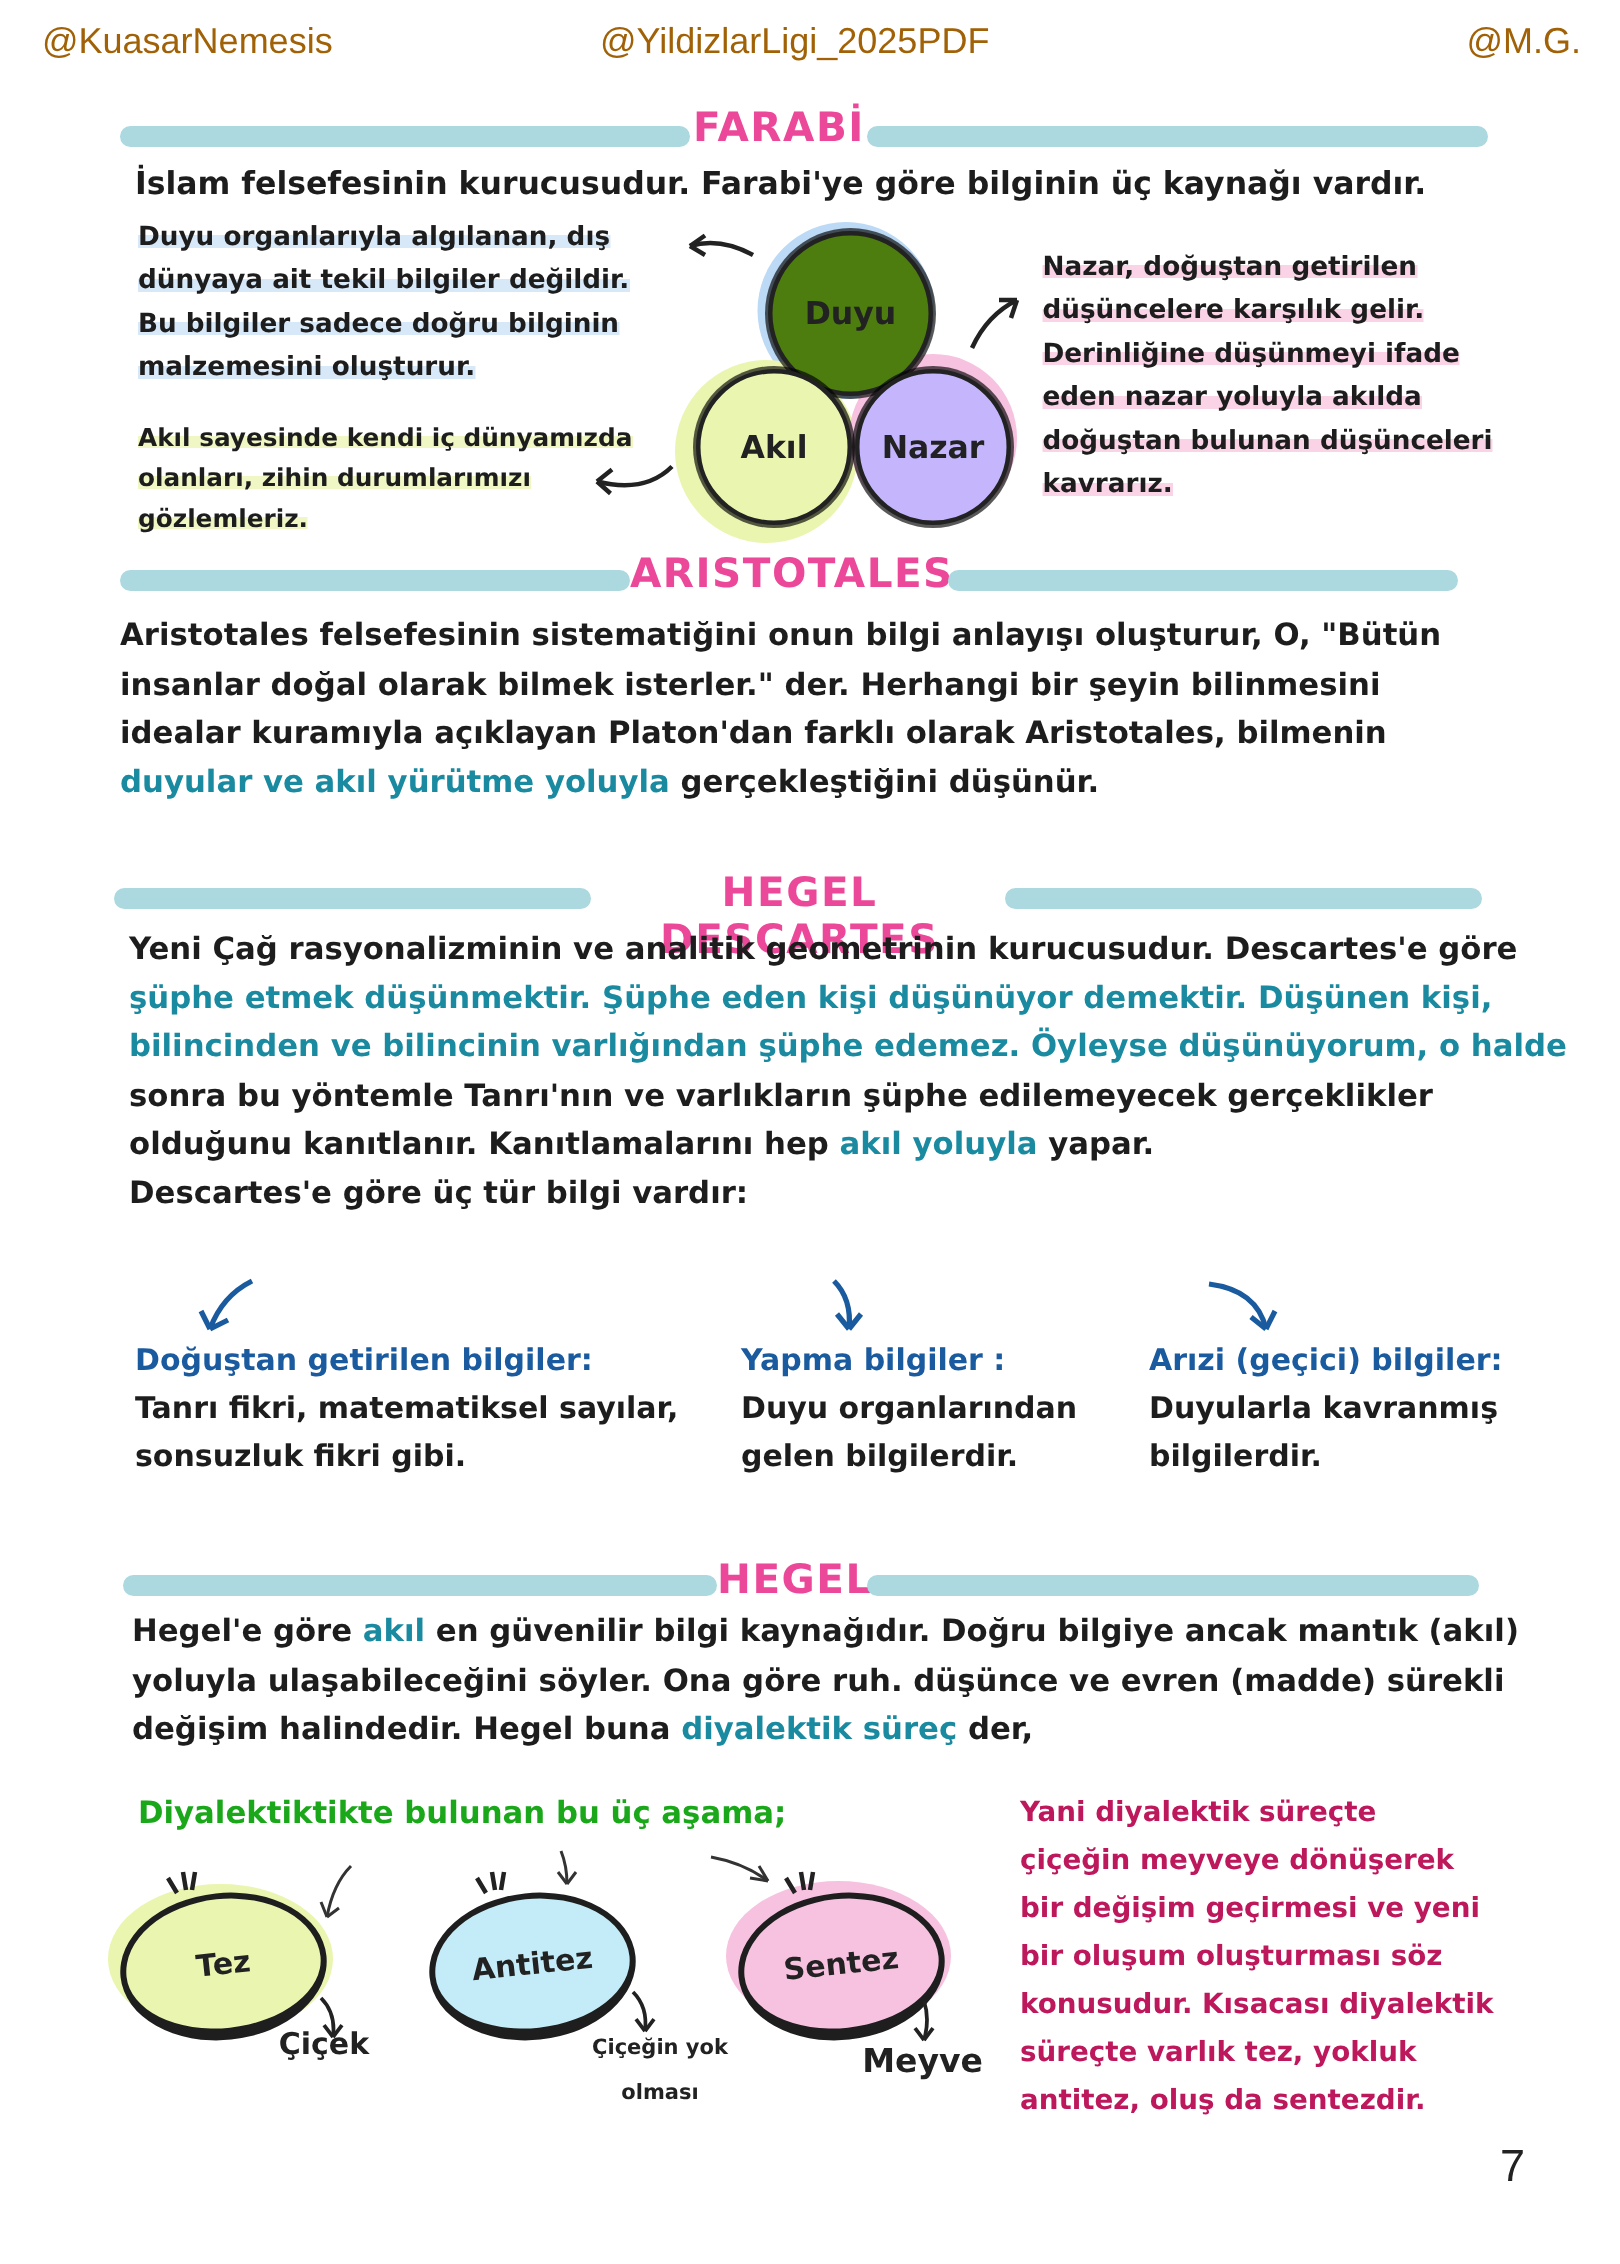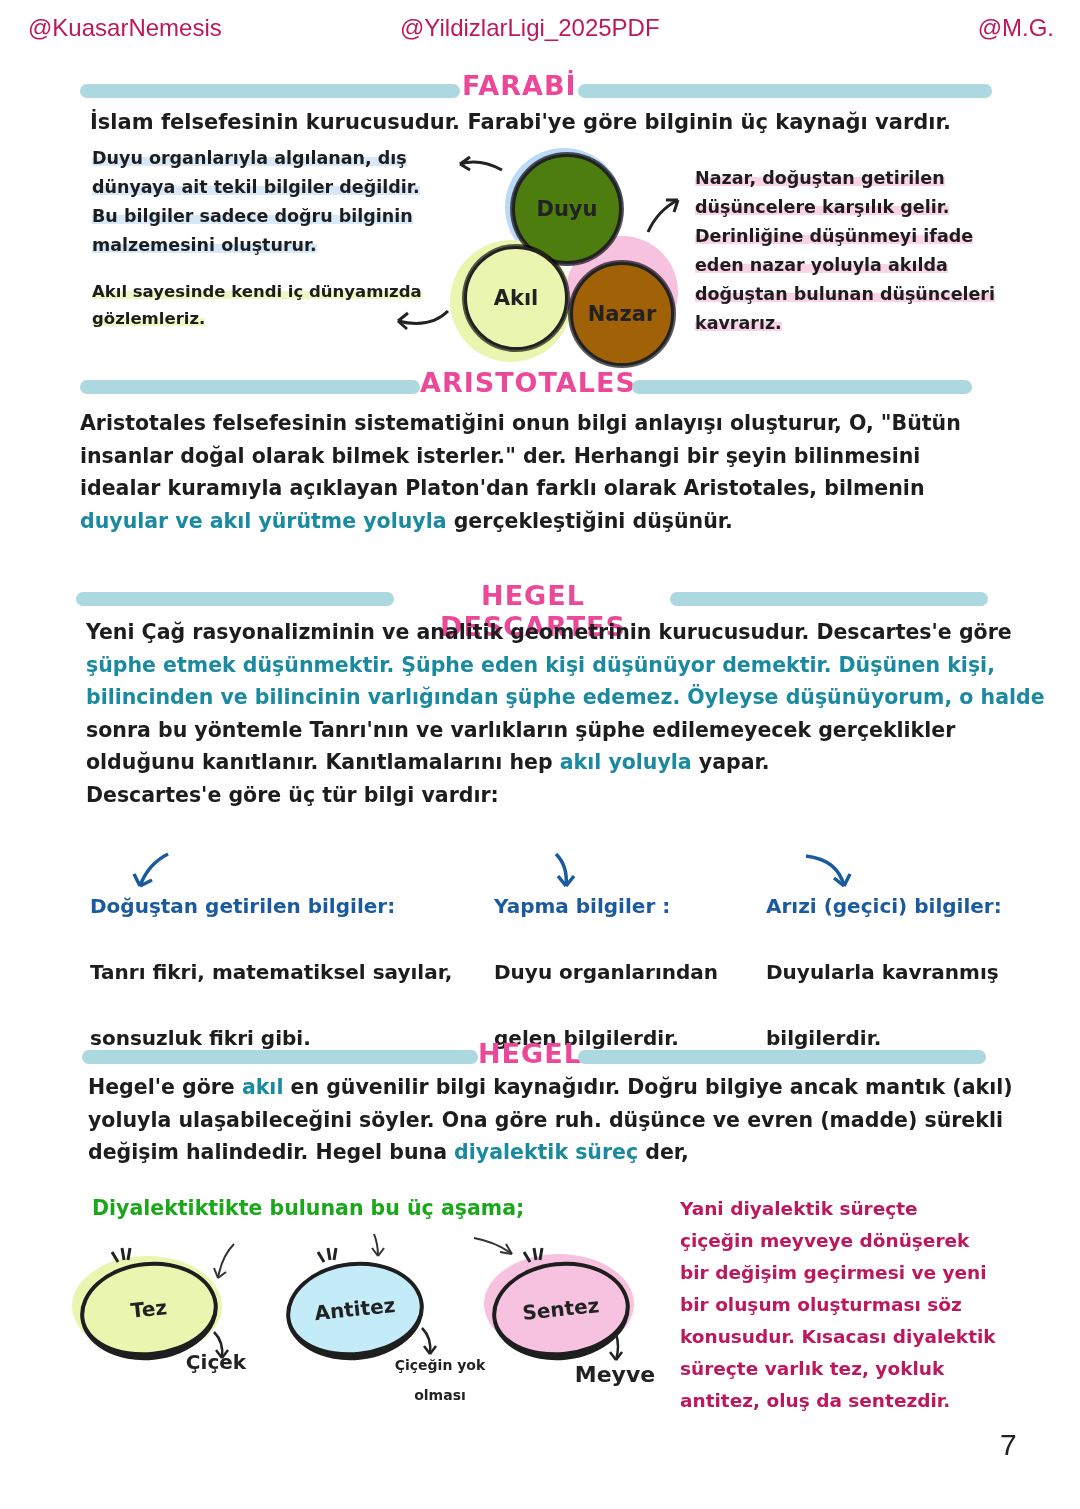--- a/index.html
+++ b/index.html
@@ -1,35 +1,35 @@
 <!DOCTYPE html>
 <html><head>
 <meta charset="utf-8">
 <style>
   html, body { margin: 0; padding: 0; background: #ffffff; }
   body { width: 1080px; height: 1509px; position: relative; overflow: hidden;
          font-family: "DejaVu Sans", sans-serif; color: #1c1c1c; }
   .abs { position: absolute; }
-  .hdr { top: 14px; font-family: "Liberation Sans", sans-serif; font-size: 24px; color: #be185d; }
+  .hdr { top: 14px; font-family: "Liberation Sans", sans-serif; font-size: 24px; color: #a16207; }
   .section-bar { position: absolute; height: 14px; border-radius: 7px; background: #acd8e0; }
   .section-title { position: absolute; font-family: "DejaVu Sans", sans-serif; font-weight: bold;
                    color: #ec4899; font-size: 27px; letter-spacing: 1px; text-align: center; }
   .body-text { font-size: 20.5px; line-height: 32.5px; font-weight: bold; color: #1d1d1d; }
   .hl { color: #1a8aa0; }
   .small-text { font-size: 17.5px; line-height: 29px; font-weight: bold; color: #1d1d1d; }
   .mark-blue { background: linear-gradient(transparent 45%, #d7e8f8 45%, #d7e8f8 88%, transparent 88%); }
   .mark-yellow { background: linear-gradient(transparent 45%, #f0f6c4 45%, #f0f6c4 88%, transparent 88%); }
   .mark-pink { background: linear-gradient(transparent 45%, #fad4e6 45%, #fad4e6 88%, transparent 88%); }
   .circle { position: absolute; border-radius: 50%; border: 3px solid #222;
             box-shadow: inset 0 0 0 3px rgba(0,0,0,0.0), 0 0 0 2px rgba(0,0,0,0.65);
             display: flex; align-items: center; justify-content: center;
             font-weight: bold; font-size: 21px; color: #222; }
   .circle-bg { position: absolute; border-radius: 50%; }
   .kind-title { font-size: 20px; font-weight: bold; color: #1a5a9e; line-height: 32px; }
-  .kind-body { font-size: 20px; font-weight: bold; color: #1d1d1d; line-height: 32px; margin-top: 34px; }
+  .kind-body { font-size: 20px; font-weight: bold; color: #1d1d1d; line-height: 32px; }
   .ellipse { position: absolute; width: 130px; height: 86px; border-radius: 50%;
              border: 4px solid #1e1e1e; border-bottom-width: 8px;
              display: flex; align-items: center; justify-content: center;
              font-weight: bold; font-size: 20px; color: #222; transform: rotate(-6deg); }
   .under-label { position: absolute; font-size: 20px; font-weight: bold; color: #222; text-align: center; }
   .green-title { color: #1aa81a; font-size: 20.5px; font-weight: bold; }
   .center-text { text-align: left; font-size: 18.5px; line-height: 32px; font-weight: bold; color: #be185d; }
   svg { position: absolute; overflow: visible; }
 </style>
 </head>
@@ -48,34 +48,35 @@
 
   <div class="abs small-text" style="left:92px; top:144px; width:370px;">
     <div><span class="mark-blue">Duyu organlarıyla algılanan, dış</span></div>
     <div><span class="mark-blue">dünyaya ait tekil bilgiler değildir.</span></div>
     <div><span class="mark-blue">Bu bilgiler sadece doğru bilginin</span></div>
     <div><span class="mark-blue">malzemesini oluşturur.</span></div>
   </div>
 
   <div class="abs small-text" style="left:92px; top:278px; width:370px; font-size:16.5px; line-height:27px;">
     <div><span class="mark-yellow">Akıl sayesinde kendi iç dünyamızda</span></div>
+    <div><span class="mark-yellow">olanları, zihin durumlarımızı</span></div>
     <div><span class="mark-yellow">gözlemleriz.</span></div>
   </div>
 
   <div class="circle-bg" style="left:505px; top:148px; width:118px; height:118px; background:#bcd9f5;"></div>
   <div class="circle-bg" style="left:450px; top:240px; width:122px; height:122px; background:#eaf5b0;"></div>
   <div class="circle-bg" style="left:566px; top:236px; width:112px; height:112px; background:#f7c2e0;"></div>
 
   <div class="circle" style="left:512px; top:154px; width:104px; height:104px; background:#4d7c0f;">
       <span>Duyu</span>
     </div>
   <div class="circle" style="left:464px; top:246px; width:98px; height:98px; background:#eaf5b0;">
       <span>Akıl</span>
     </div>
-  <div class="circle" style="left:570px; top:262px; width:98px; height:98px; background:#a16207;">
+  <div class="circle" style="left:570px; top:246px; width:98px; height:98px; background:#c4b5fd;">
       <span>Nazar</span>
     </div>
 
   <svg style="left:450px; top:150px;" width="60" height="30">
     <path d="M52 20 Q30 8 10 14" stroke="#222" stroke-width="3" fill="none"></path>
     <path d="M10 14 L20 7 M10 14 L20 20" stroke="#222" stroke-width="3" fill="none"></path>
   </svg>
   <svg style="left:390px; top:305px;" width="64" height="30">
     <path d="M58 6 Q40 24 8 16" stroke="#222" stroke-width="3" fill="none"></path>
     <path d="M8 16 L18 8 M8 16 L17 24" stroke="#222" stroke-width="3" fill="none"></path>

